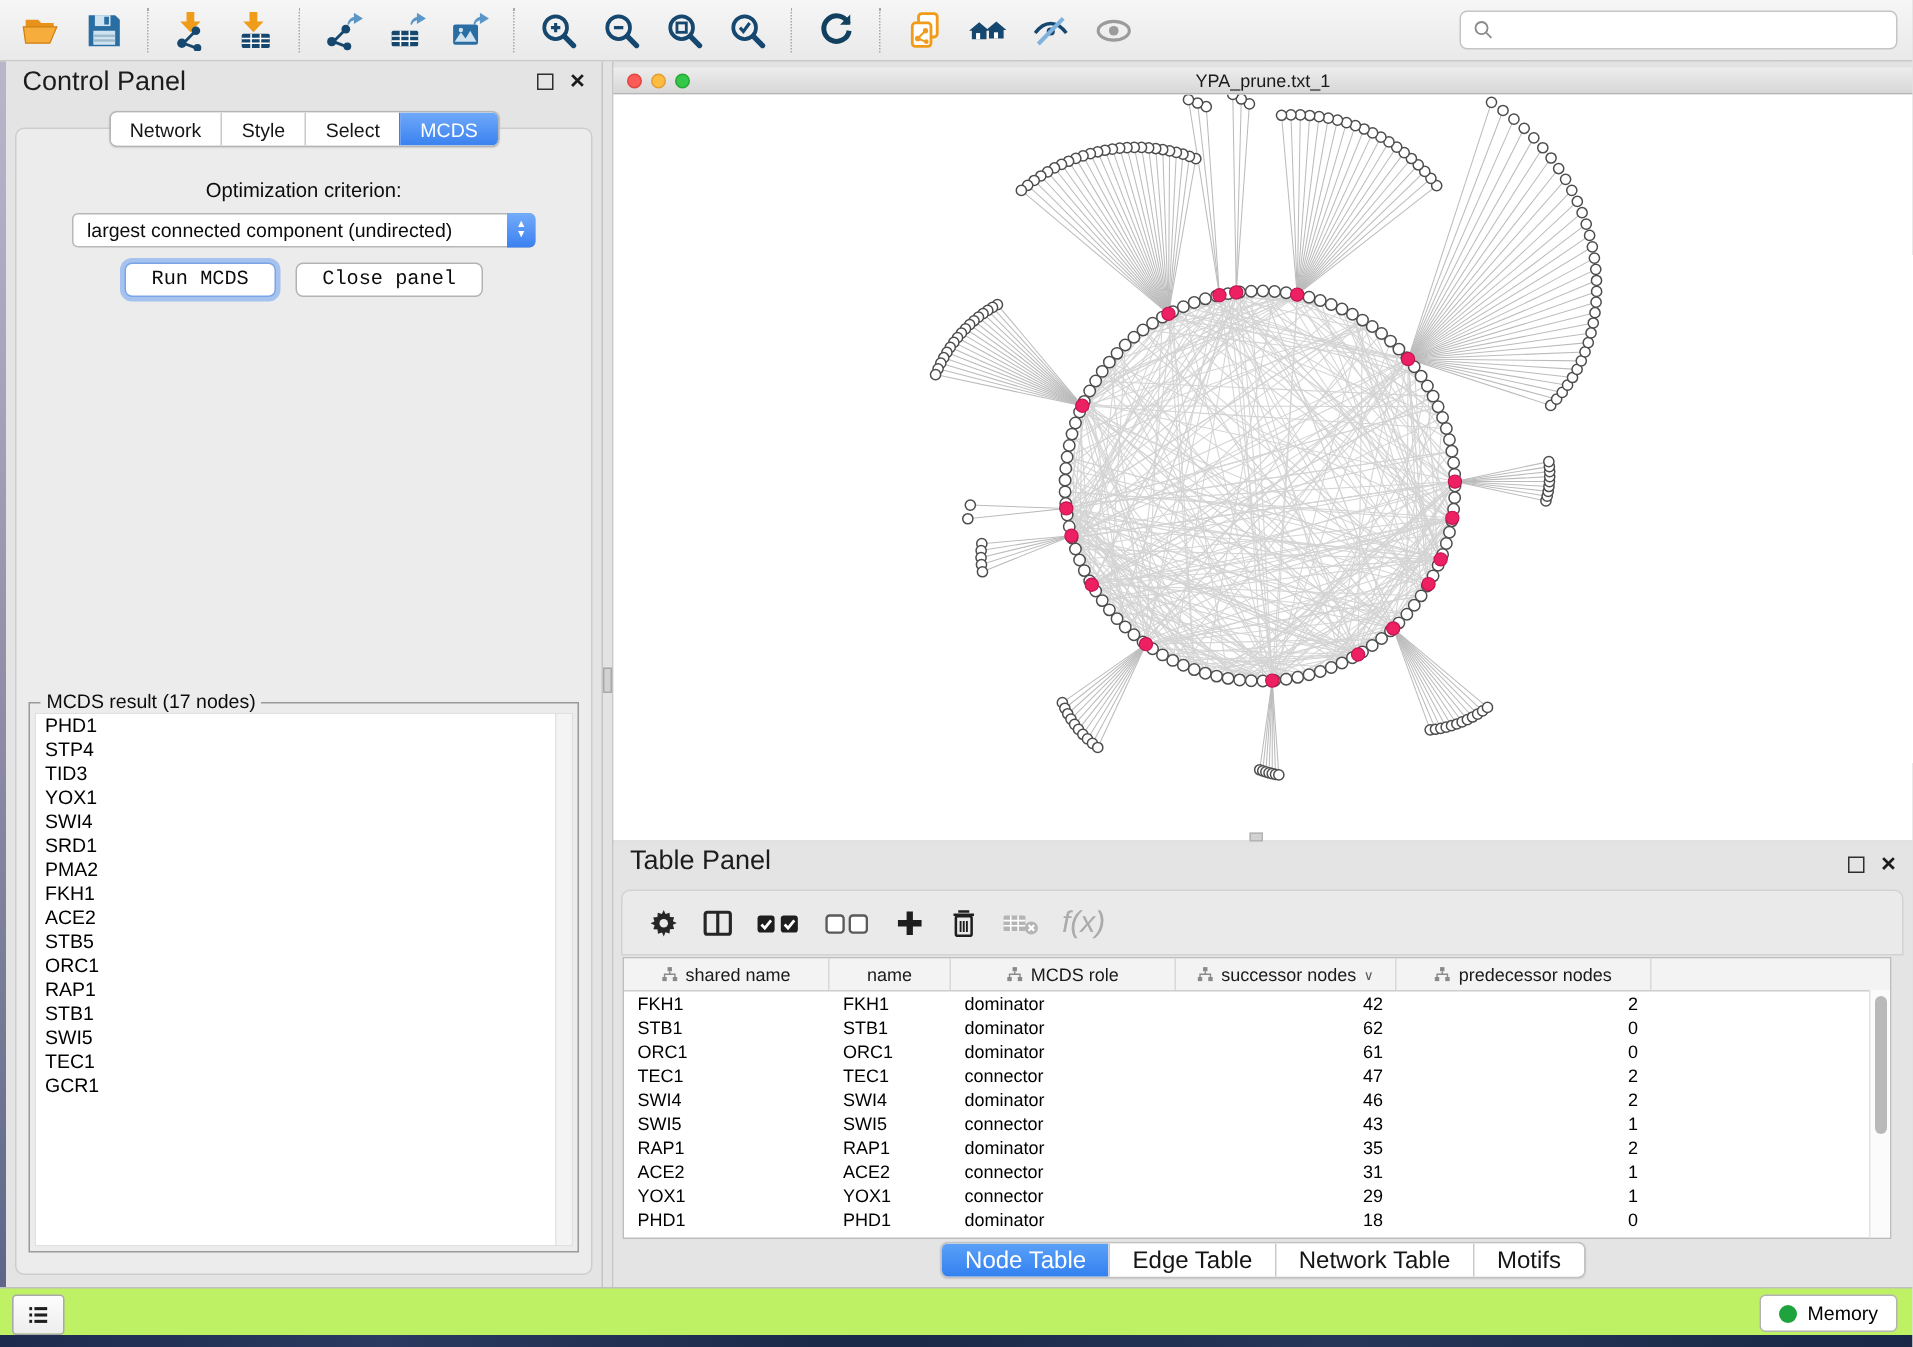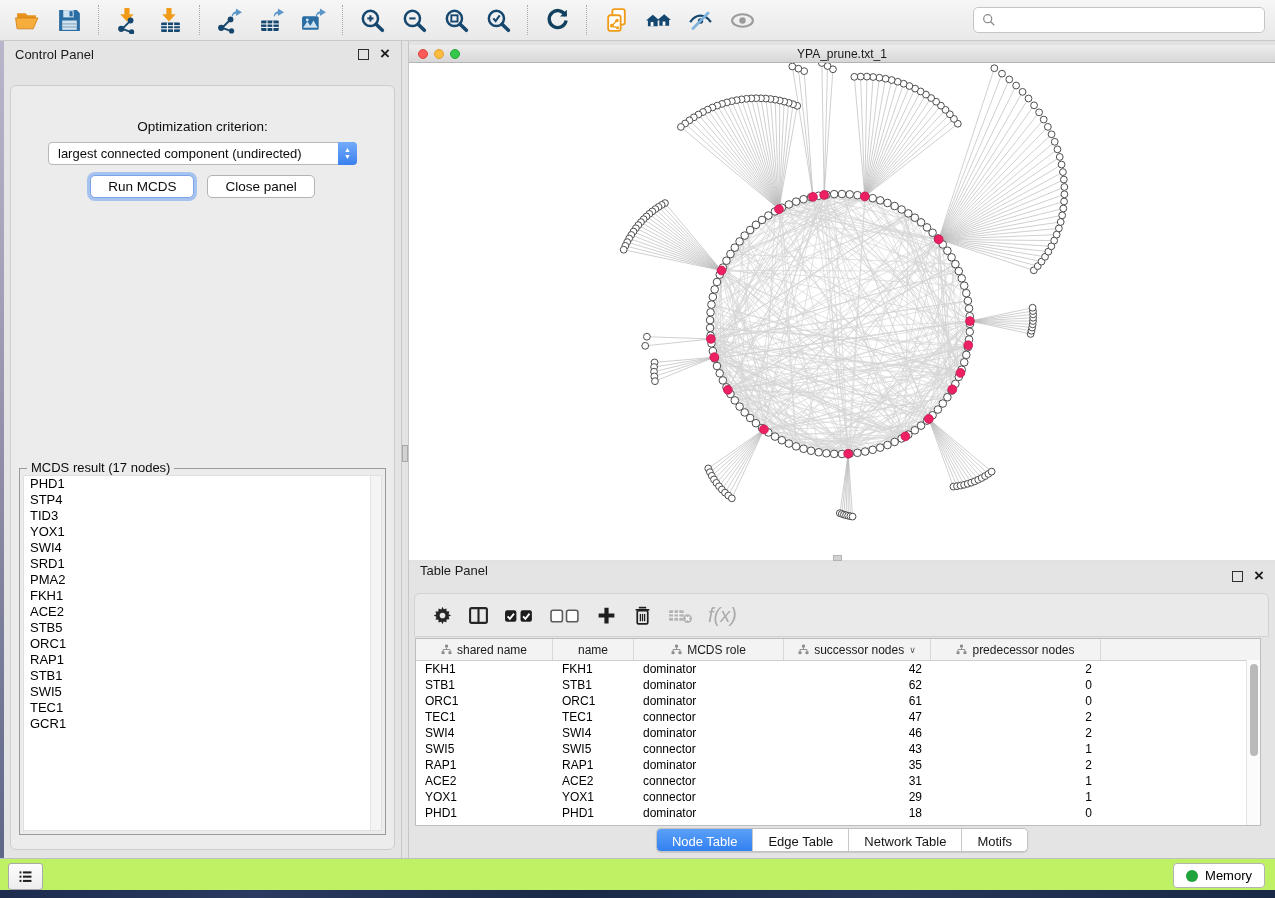--- a/index.html
+++ b/index.html
@@ -20,21 +20,21 @@
   .search-input{border:none;outline:none;flex:1;font-size:13px;background:transparent;font-family:inherit}
   
   .left-strip{position:absolute;left:0;top:41px;width:4px;height:849px;
               background:linear-gradient(#b9b5cb 0%,#a7a3bb 25%,#918da8 50%,#757a96 75%,#5a6286 100%)}
   .wallpaper-bottom{position:absolute;left:0;top:890px;width:1275px;height:8px;
               background:linear-gradient(90deg,#1c2b4e,#2a3a60 20%,#1a2947 45%,#253659 70%,#182845)}
   
   .control-panel{position:absolute;left:4px;top:41px;width:397px;height:817px;background:#e4e4e4}
   .cp-titlebar{position:absolute;left:0;top:0;right:0;height:26px;display:flex;align-items:center;
                padding:0 11px;box-sizing:border-box}
-  .panel-title{font-size:13px;color:#1c1c1c}
+  .panel-title{font-size:18px;color:#1c1c1c}
   .win-btns{margin-left:auto;display:flex;gap:11px;align-items:center}
   .float-btn{width:9px;height:9px;border:1.5px solid #2e2e2e;display:inline-block;background:transparent}
   .close-btn{font-size:17px;font-weight:bold;color:#1c1c1c;line-height:12px}
   .cp-tabs{position:absolute;top:33px;left:50%;transform:translateX(-50%);display:flex;z-index:2;
            border:1px solid #b5b5b5;border-radius:5px;overflow:hidden;background:#fff;height:22px;
            box-shadow:0 0.5px 1px rgba(0,0,0,.12)}
   .cp-tab{padding:0 13px;font-size:13px;display:flex;align-items:center;color:#151515;background:#fff;
           border-left:1px solid #c9c9c9;white-space:nowrap}
   .cp-tab:first-child{border-left:none}
   .cp-tab.active{background:linear-gradient(#6fa9f9,#3a81f0);color:#fff;border-left-color:#3a81f0}
@@ -43,21 +43,21 @@
   .opt-label{position:absolute;top:33px;left:0;right:0;text-align:center;font-size:13.5px;color:#0c0c0c}
   .dropdown{position:absolute;top:56px;left:37px;right:37px;height:23px;background:#fff;
             border:1px solid #b8b8b8;border-radius:4px;display:flex;align-items:center;box-sizing:border-box}
   .dropdown-text{flex:1;font-size:13px;padding-left:9px;white-space:nowrap;color:#0c0c0c}
   .dropdown-stepper{width:19px;align-self:stretch;margin:-1px -1px -1px 0;
             background:linear-gradient(#74acf9,#3a80f0);border-radius:0 4px 4px 0;display:flex;
             flex-direction:column;align-items:center;justify-content:center;color:#fff}
   .dropdown-stepper span{font-size:7px;line-height:6.5px}
   .cp-buttons{position:absolute;top:89px;left:0;right:0;display:flex;justify-content:center;gap:13px}
   .btn{height:23px;padding:0 17px;background:#fff;border:1px solid #b3b3b3;border-radius:5px;
-       font-size:13.5px;font-family:Liberation Sans, sans-serif;color:#0c0c0c;cursor:default}
+       font-size:13.5px;font-family:Liberation Mono, monospace;color:#0c0c0c;cursor:default}
   .btn.focus{box-shadow:0 0 0 3px rgba(110,160,240,.55);border-color:#7aa4e8}
   .result-group{position:absolute;left:8px;right:8px;top:382px;bottom:14px;border:1px solid #9a9a9a;
                 background:#ececec}
   .result-legend{position:absolute;top:-9px;left:7px;background:#ececec;padding:0 4px;font-size:13px;color:#0c0c0c}
   .mcds-list{position:absolute;left:3px;right:3px;top:6px;bottom:3px;background:#fff;
              border:1px solid #e0e0e0;overflow:hidden}
   .mcds-item{font-size:13px;line-height:16px;padding-left:6px;color:#000}
   .mcds-scroll{position:absolute;top:0;bottom:0;right:0;width:10px;background:#f4f4f4;border-left:1px solid #e4e4e4}
   
   .splitter{position:absolute;left:401px;top:41px;width:8px;height:817px;background:#e3e3e3;
@@ -96,21 +96,21 @@
   .tp-hfill{flex:1}
   .tp-row{display:flex;height:16px;align-items:center}
   .tp-cell{font-size:12px;box-sizing:border-box;padding:0 9px;white-space:nowrap;flex:none;color:#000}
   .c0{width:137px}.c1{width:81px}.c2{width:150px}.c3{width:147px}.c4{width:170px}
   .num{text-align:right}
   .tp-scroll{position:absolute;right:0;top:21px;bottom:0;width:13px;background:#fbfbfb;border-left:1px solid #e3e3e3}
   .tp-thumb{position:absolute;top:4px;right:2px;width:8px;height:92px;background:#b9b9b9;border-radius:5px}
   .tp-tabs{position:absolute;left:0;right:0;bottom:6px;display:flex;justify-content:center}
   .tp-tabgroup{display:flex;border:1px solid #c2c2c2;border-radius:5px;overflow:hidden;background:#fff;height:22px;
                box-shadow:0 0.5px 1px rgba(0,0,0,.12)}
-  .tp-tab{padding:12px 15px;font-size:13px;display:flex;align-items:center;color:#151515;background:#fff;
+  .tp-tab{padding:12px 15px;font-size:16px;display:flex;align-items:center;color:#151515;background:#fff;
           border-left:1px solid #c9c9c9;white-space:nowrap}
   .tp-tab:first-child{border-left:none}
   .tp-tab.active{background:linear-gradient(#5ba1f8,#2f7df0);color:#fff;border-left-color:#2f7df0}
   
   .status-bar{position:absolute;left:0;top:858px;width:1275px;height:32px;background:#bef264;
               border-top:1px solid #bfbfbf;box-sizing:border-box}
   .list-btn{position:absolute;left:8px;top:4px;width:33px;height:25px;background:linear-gradient(#fdfdfd,#ededed);
             border:1px solid #a9a9a9;border-radius:3px;display:flex;align-items:center;justify-content:center}
   .list-btn svg{width:17px;height:17px}
   .memory-btn{position:absolute;right:10px;top:4px;height:25px;padding:0 12px;background:#fff;
@@ -318,20 +318,26 @@
 <div class="left-strip"></div>
 
 <div class="control-panel">
   <div class="cp-titlebar">
     <span class="panel-title">Control Panel</span>
     <span class="win-btns">
       <span class="float-btn"></span>
       <span class="close-btn">×</span>
     </span>
   </div>
+  <div class="cp-tabs" id="cp-tabs">
+      <div class="cp-tab">Network</div>
+      <div class="cp-tab">Style</div>
+      <div class="cp-tab">Select</div>
+      <div class="cp-tab active">MCDS</div>
+    </div>
   <div class="cp-inner">
     <div class="opt-label">Optimization criterion:</div>
     <div class="dropdown">
       <span class="dropdown-text">largest connected component (undirected)</span>
       <span class="dropdown-stepper">
           <span>▲</span>
           <span>▼</span>
         </span>
     </div>
     <div class="cp-buttons">

